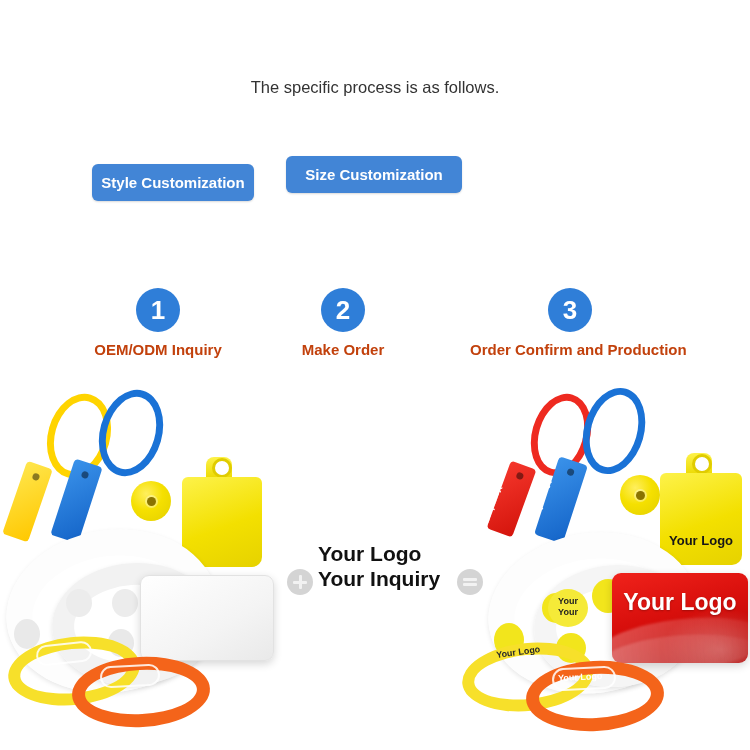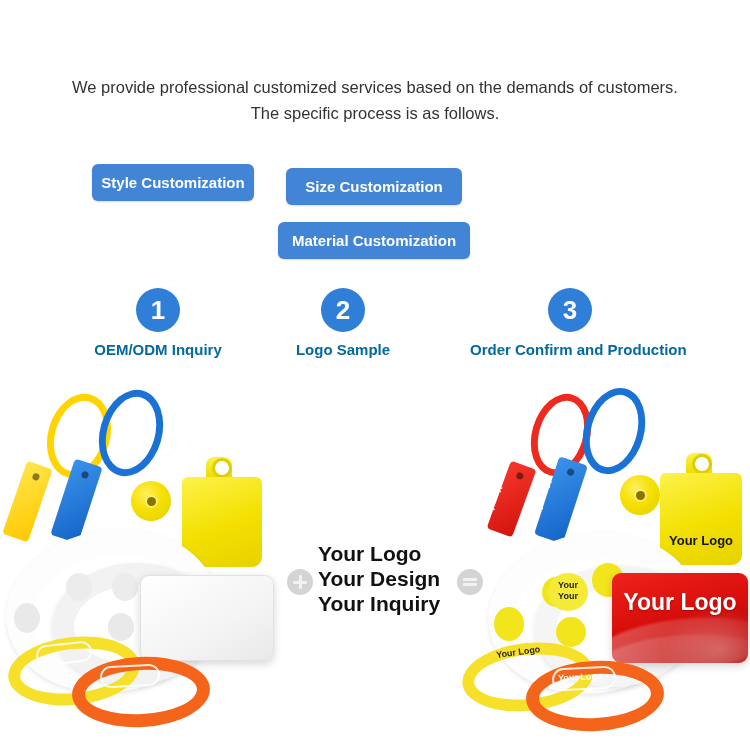--- a/index.html
+++ b/index.html
@@ -30,37 +30,37 @@
     position:absolute;
     background:#4285d6;
     border-radius:6px;
     color:#fff;
     font-size:15px;font-weight:bold;
     display:flex;align-items:center;justify-content:center;
     box-shadow:0 1px 2px rgba(0,0,0,.15);
     white-space:nowrap;
   }
   #pill-style   {left:92px; top:164px;width:162px;height:37px;}
-  #pill-size    {left:286px;top:168px;width:176px;height:37px;}
+  #pill-size    {left:286px;top:156px;width:176px;height:37px;}
   #pill-logo    {left:487px;top:164px;width:172px;height:37px;}
   #pill-material{left:278px;top:222px;width:192px;height:37px;}
 
   
   .step{position:absolute;text-align:center;}
   .circle{
     width:44px;height:44px;border-radius:50%;
     background:#2f7ed8;
     margin:0 auto;
     color:#fff;font-size:26px;font-weight:bold;
     display:flex;align-items:center;justify-content:center;
     line-height:1;
   }
   .step-label{
     margin-top:9px;
-    font-size:15px;font-weight:bold;color:#0369a1;
+    font-size:15px;font-weight:bold;color:#c2410c;
     white-space:nowrap;
   }
   #step-1{left:58px; top:288px;width:200px;}
   #step-2{left:243px;top:288px;width:200px;}
   #step-3{left:470px;top:288px;width:200px;}
 
   
   .photo{position:absolute;overflow:hidden;}
   #photo-left {left:0px;  top:385px;width:300px;height:365px;}
   #photo-right{left:452px;top:385px;width:298px;height:365px;}
@@ -112,21 +112,21 @@
     position:absolute;width:100%;text-align:center;
     font-size:13px;font-weight:bold;color:#161616;
   }
 
   
   .band{
     position:absolute;border-radius:50%;
     border-style:solid;
     box-shadow:0 2px 5px rgba(0,0,0,.10);
   }
-  .dot{position:absolute;border-radius:50%;}
+  .dot{position:absolute;border-radius:50%;margin-top:16px;}
 
   
   .card{
     position:absolute;border-radius:9px;
     box-shadow:0 3px 8px rgba(0,0,0,.16);
   }
   .card-white{background:linear-gradient(150deg,#ffffff 0%,#f4f4f4 60%,#e9e9e9 100%);border:1px solid #e2e2e2;}
   .card-red{
     background:
       radial-gradient(ellipse at 80% 85%, rgba(255,255,255,.25) 0%, rgba(255,255,255,0) 38%),
@@ -174,35 +174,33 @@
     font-size:21px;font-weight:bold;color:#111;line-height:25px;
     white-space:nowrap;
   }
 </style>
 </head>
 <body>
 
 <div class="page">
 
   <div class="subtitle">
-    <div>We provide professional customized services based on the demands of customers.</div>
     <div>The specific process is as follows.</div>
   </div>
 
   <div class="pill" id="pill-style">Style Customization</div>
   <div class="pill" id="pill-size">Size Customization</div>
-  <div class="pill" id="pill-material">Material Customization</div>
 
   <div class="step" id="step-1">
     <div class="circle">1</div>
     <div class="step-label">OEM/ODM Inquiry</div>
   </div>
   <div class="step" id="step-2">
     <div class="circle">2</div>
-    <div class="step-label">Logo Sample</div>
+    <div class="step-label">Make Order</div>
   </div>
   <div class="step" id="step-3">
     <div class="circle">3</div>
     <div class="step-label">Order Confirm and Production</div>
   </div>
 
   <div class="photo" id="photo-left">
 
     <div>
       <div class="seal-loop" style="left:48px;top:8px;width:48px;height:72px;border-width:7px;border-color:#ffd400;transform:rotate(16deg);"></div>
@@ -244,21 +242,20 @@
     <div class="sil-face" style="left:100px;top:280px;width:56px;height:18px;transform:rotate(-3deg);"></div>
   </div>
 
   <div class="op" id="op-plus">
     <span class="bar" style="width:14px;height:3px;"></span>
     <span class="bar" style="width:3px;height:14px;"></span>
   </div>
 
   <div class="center-text">
     <div>Your Logo</div>
-    <div>Your Design</div>
     <div>Your Inquiry</div>
   </div>
 
   <div class="op" id="op-equals">
     <span class="bar" style="width:14px;height:3px;margin-top:-5px;"></span>
     <span class="bar" style="width:14px;height:3px;margin-top:5px;"></span>
   </div>
 
   <div class="photo" id="photo-right">
 

